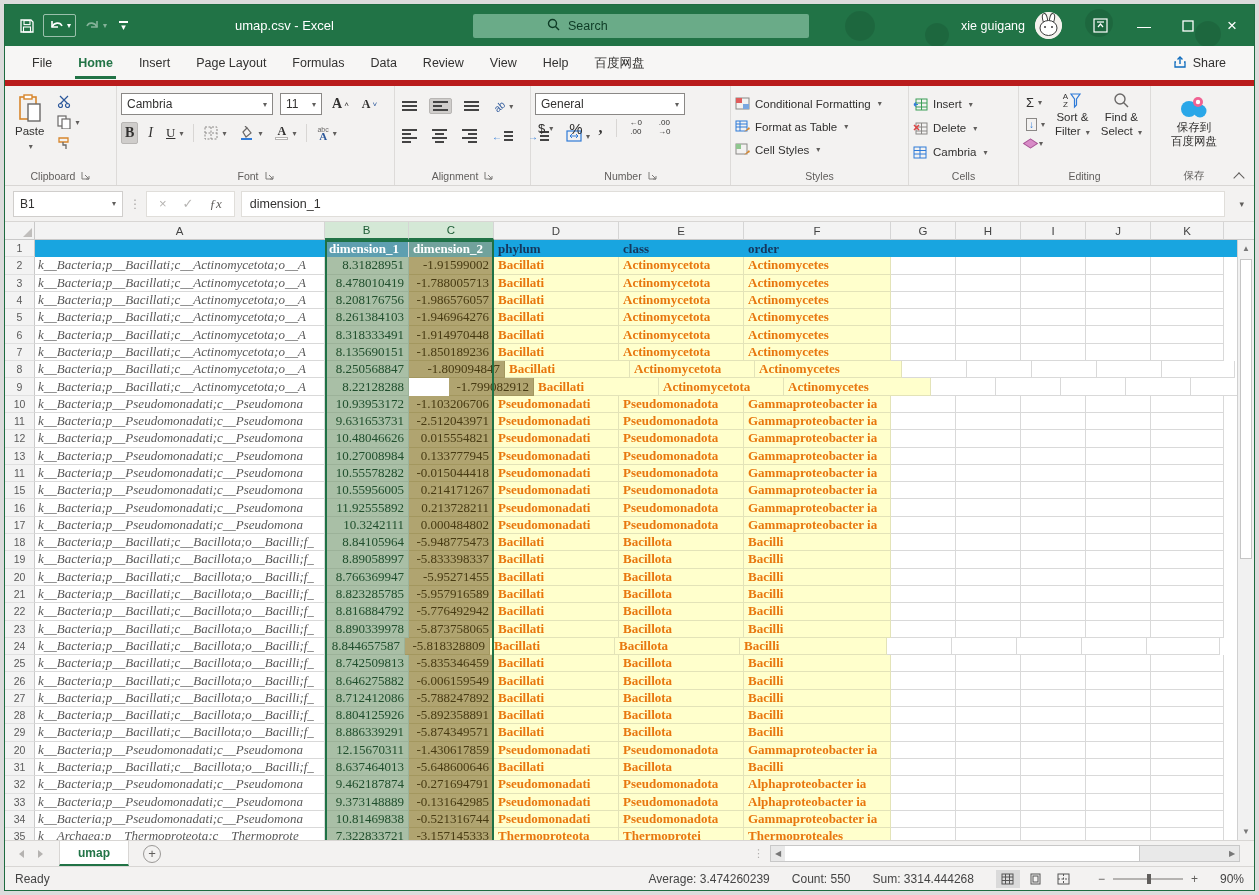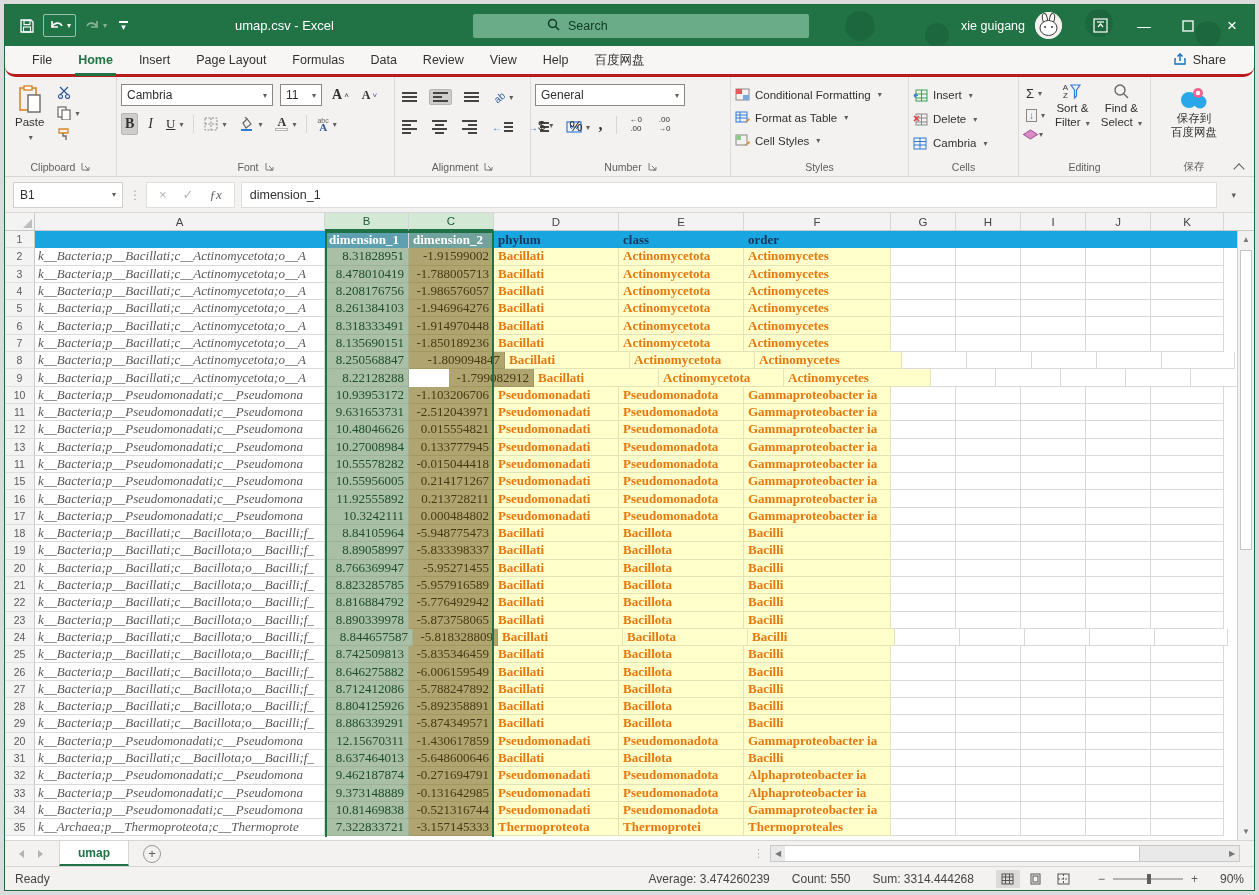--- a/index.html
+++ b/index.html
@@ -16,21 +16,21 @@
   .dim { opacity:.45; }
   .qdd { font-size:8px; margin-left:2px; }
   .tb-title { position:absolute; left:230px; top:0; height:41px; display:flex; align-items:center; font-size:13px; z-index:2; }
   .searchpill { position:absolute; left:468px; top:9px; width:336px; height:24px; background:#6aab88; border-radius:2px; display:flex; align-items:center; gap:8px; padding-left:74px; font-size:12.5px; color:#0d3b25; z-index:2; }
   .tb-right { position:absolute; right:0; top:0; height:41px; display:flex; align-items:center; gap:0; z-index:2; }
   .username { font-size:12.5px; margin-right:10px; }
   .avatar { width:27px; height:27px; border-radius:50%; background:#f4f2ee; margin-right:16px; position:relative; overflow:hidden; }
   .winbtn { width:44px; height:41px; display:flex; align-items:center; justify-content:center; font-size:14px; }
 
   
-  .tabrow { height:31px; background:#f7f6f5; display:flex; align-items:center; padding-left:14px; position:relative; border-bottom:3px solid #b91c1c; flex:0 0 auto;border-radius:10px; }
+  .tabrow { height:40px; background:#f7f6f5; display:flex; align-items:center; padding-left:14px; position:relative; border-bottom:6px solid #b91c1c; flex:0 0 auto; }
   .rtab { padding:0 13px; font-size:12.5px; color:#323130; height:31px; display:flex; align-items:center; position:relative; }
   .rtab.active { font-weight:bold; color:#217346; }
   .rtab.active::after { content:""; position:absolute; left:10px; right:10px; bottom:0; height:3px; background:#217346; }
   .share { position:absolute; right:20px; display:flex; align-items:center; gap:6px; font-size:12.5px; color:#323130; padding:4px 8px; }
 
   
   .ribbon { height:100px; background:#f3f2f1; display:flex; border-bottom:1px solid #d8d6d4; flex:0 0 auto; position:relative; }
   .rgroup { display:flex; flex-direction:column; border-right:1px solid #dddbd9; padding:4px 4px 0; }
   .rg-body { flex:1; display:flex; align-items:flex-start; gap:4px; }
   .rg-label { height:19px; display:flex; align-items:center; justify-content:center; gap:6px; font-size:10.5px; color:#605e5c; }
@@ -51,21 +51,21 @@
   .bars.ctr { align-items:center; } .bars.rgt { align-items:flex-end; }
   .numico { font-size:13px; color:#323130; }
   .decico { font-size:8px; line-height:1.1; color:#323130; text-align:center; }
   .stylerow { display:flex; align-items:center; gap:5px; height:21px; font-size:11.5px; color:#323130; }
   .cellsrow { display:flex; align-items:center; gap:5px; height:22px; font-size:11.5px; color:#323130; }
   .twoline { font-size:11.5px; line-height:1.25; text-align:center; color:#323130; }
   .collapse { position:absolute; right:8px; bottom:6px; width:14px; height:10px; }
   .collapse::before { content:""; position:absolute; left:3px; top:5px; width:7px; height:7px; border-left:1.6px solid #605e5c; border-top:1.6px solid #605e5c; transform:rotate(45deg); }
 
   
-  .fbar { height:36px; background:#f3f2f1; display:flex; align-items:center; padding:4px 10px 4px 8px; gap:6px; border-bottom:1px solid #d8d6d4; flex:0 0 auto; }
+  .fbar { height:36px; background:#f3f2f1; display:flex; align-items:center; padding:4px 2px 4px 8px; gap:6px; border-bottom:1px solid #d8d6d4; flex:0 0 auto; }
   .namebox { width:110px; height:26px; background:#fff; border:1px solid #d0cecc; display:flex; align-items:center; justify-content:space-between; padding:0 6px; font-size:12px; color:#323130; }
   .fgrip { color:#a8a6a4; font-size:12px; letter-spacing:-1px; }
   .fbtns { height:26px; background:#fff; border:1px solid #e0deda; display:flex; align-items:center; gap:16px; padding:0 12px; color:#b5b3b1; font-size:13px; }
   .fxg { color:#605e5c; font-family:"Liberation Serif",serif; font-style:italic; }
   .ftext { flex:1; height:26px; background:#fff; border:1px solid #e0deda; display:flex; align-items:center; padding:0 8px; font-size:12.5px; color:#323130; }
   .fexp { color:#605e5c; font-size:9px; padding:0 8px; }
 
   
   .grid { flex:1; position:relative; background:#fff; overflow:hidden; }
   .colhead { height:18px; display:flex; }
@@ -419,21 +419,21 @@
       </div>
       <div class="rg-label">
         <span>Alignment</span>
         <span class="launch"><svg width="9" height="9" viewBox="0 0 9 9">
               <path d="M1 1 v7 h7 M4 4 l4 4 M8 5 v3 h-3" stroke="#605e5c" stroke-width="1" fill="none"></path>
             </svg></span>
       </div>
     </div>
 
     <div class="rgroup" style="width:200px">
-      <div style="flex:1;display:flex;flex-direction:column;gap:6px;padding-top:2px;">
+      <div style="flex:1;display:flex;flex-direction:column;padding-top:2px;">
         <div class="srow">
           <span class="selbox" style="width:150px">
               <span>General</span>
               <span class="dd">▾</span>
             </span>
         </div>
         <div class="srow" style="gap:10px;">
           <span class="sbtn">
               <span class="numico">$</span>
               <span class="dd">▾</span>
@@ -938,21 +938,21 @@
           <div class="cell c-txt" style="width: 147px;">Bacilli</div>
           <div class="cell" style="width: 65px;"></div>
           <div class="cell" style="width: 65px;"></div>
           <div class="cell" style="width: 65px;"></div>
           <div class="cell" style="width: 65px;"></div>
           <div class="cell" style="width: 73px;"></div>
         </div>
         <div class="grow">
           <div class="gut">24</div>
           <div class="cell c-a" style="width: 290px;">k__Bacteria;p__Bacillati;c__Bacillota;o__Bacilli;f_</div>
-          <div class="cell c-b" style="width: 88px;">8.844657587</div>
+          <div class="cell c-b" style="width: 80px;">8.844657587</div>
           <div class="cell c-c" style="width: 85px;">-5.818328809</div>
           <div class="cell c-txt" style="width: 125px;">Bacillati</div>
           <div class="cell c-txt" style="width: 125px;">Bacillota</div>
           <div class="cell c-txt" style="width: 147px;">Bacilli</div>
           <div class="cell" style="width: 65px;"></div>
           <div class="cell" style="width: 65px;"></div>
           <div class="cell" style="width: 65px;"></div>
           <div class="cell" style="width: 65px;"></div>
           <div class="cell" style="width: 73px;"></div>
         </div>

